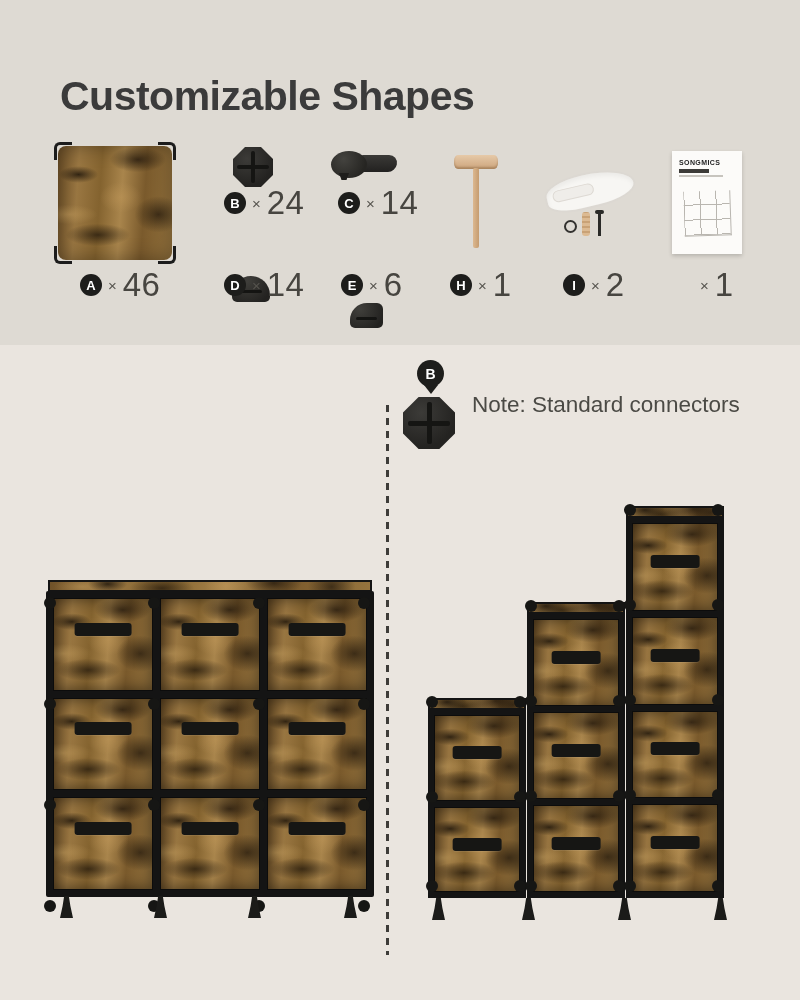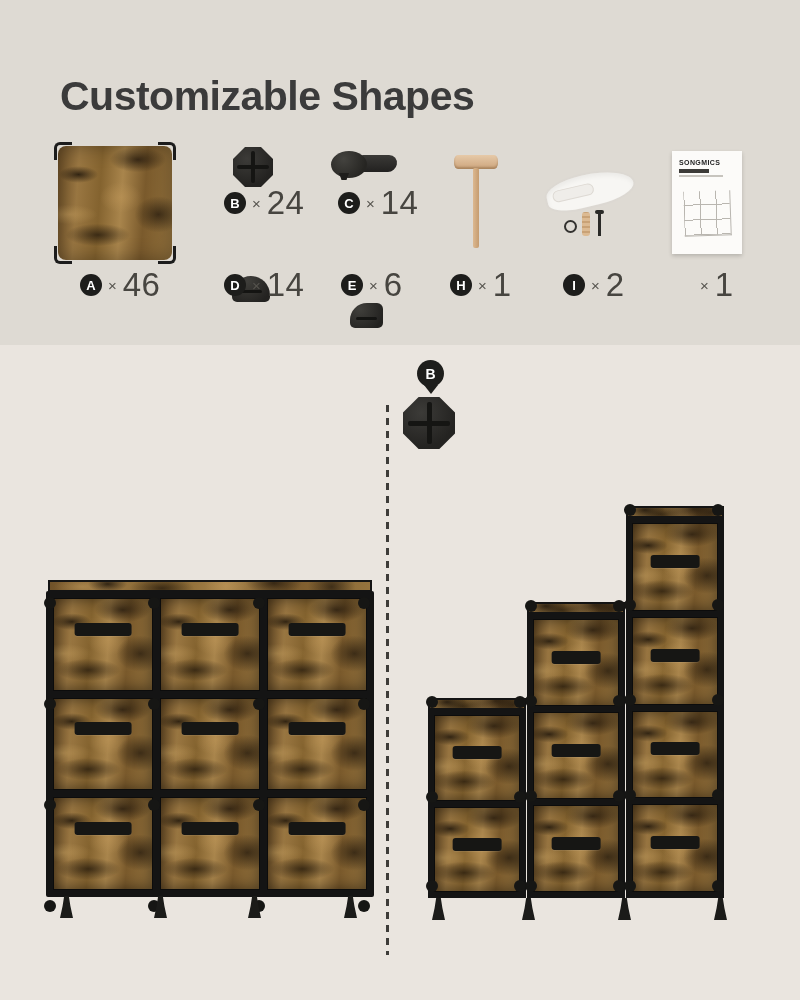--- a/index.html
+++ b/index.html
@@ -237,20 +237,21 @@
       <span class="times">×</span>
       <span class="count">1</span>
     </div>
   </section>
 
   <section class="bottom-section">
 
     <div class="pin">B</div>
     <div class="octa note-octa"></div>
     <div class="note-text">
+      <div>Note: Standard connectors</div>
     </div>
 
     <div class="divider"></div>
 
     <div class="unit unit-left">
       <div class="lu-cap wood"></div>
       <div class="lu-grid">
         <div class="cube wood">
             <span class="handle"></span>
           </div>

